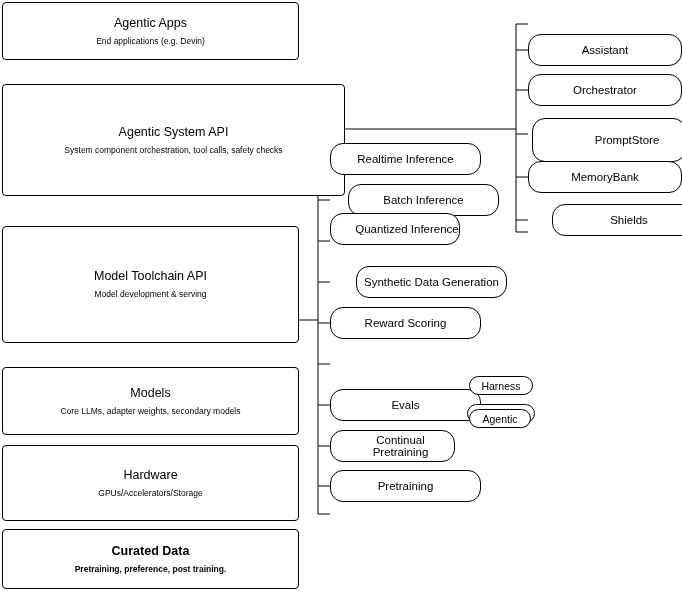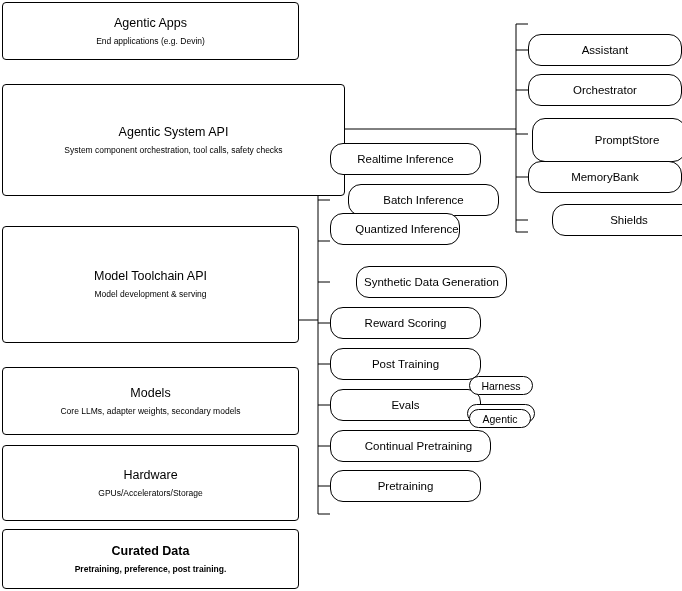--- a/index.html
+++ b/index.html
@@ -143,27 +143,24 @@
   </div>
   <div class="node pill" style="left:330px; top:213px; width:130px; height:32px;padding-left:24px;">
     <div>Quantized Inference</div>
   </div>
   <div class="node pill" style="left:330px; top:266px; width:151px; height:32px;margin-left:26px;">
     <div>Synthetic Data Generation</div>
   </div>
   <div class="node pill" style="left:330px; top:307px; width:151px; height:32px;">
     <div>Reward Scoring</div>
   </div>
-  <div class="node pill" style="left:330px; top:348px; width:151px; height:32px;">
-    <div>Post Training</div>
-  </div>
   <div class="node pill" style="left:330px; top:389px; width:151px; height:32px;">
     <div>Evals</div>
   </div>
-  <div class="node pill" style="left:330px; top:430px; width:161px; height:32px;padding-left:16px;">
+  <div class="node pill" style="left:330px; top:430px; width:125px; height:32px;padding-left:16px;">
     <div>Continual Pretraining</div>
   </div>
   <div class="node pill" style="left:330px; top:470px; width:151px; height:32px;">
     <div>Pretraining</div>
   </div>
 
   <div class="node small-pill" style="left:469px; top:376px; width:64px; height:19px;">
     <div>Harness</div>
   </div>
   <div class="node small-pill" style="left:467px; top:393px; width:68px; height:19px;margin-top:11px;">

